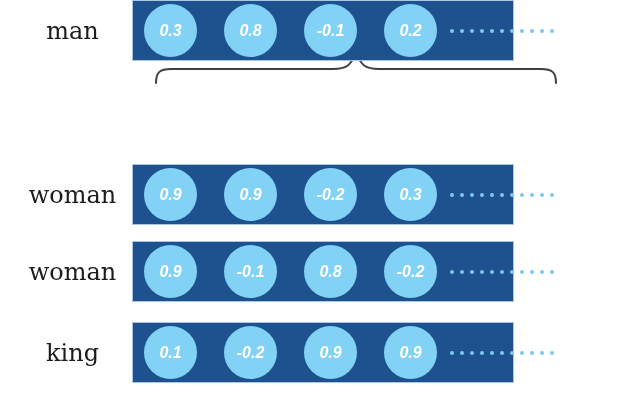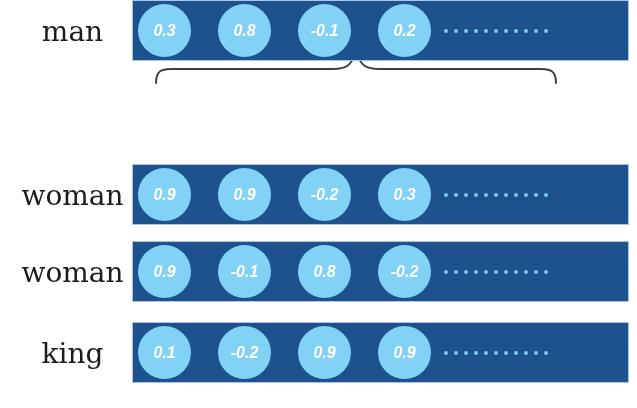--- a/index.html
+++ b/index.html
@@ -46,33 +46,33 @@
   }
   .row:nth-of-type(1){top:89px;}
   .row:nth-of-type(2){top:164px;}
   .row:nth-of-type(3){top:241px;}
   .row:nth-of-type(4){top:322px;}
   .row-label{
     position:absolute;
     left:0;width:145px;
     top:50%;transform:translateY(-50%);
     text-align:center;
-    font-size:28px;
+    font-size:24px;
     color:var(--label-text);
   }
   .bar{
     position:absolute;
-    left:132px;width:497px;
+    left:132px;width:382px;
     top:0;bottom:0;
     background:var(--bar);
     border:1px solid var(--bar-border);
     box-sizing:border-box;
     display:flex;
     align-items:center;
-    padding-left:5px;
+    padding-left:11px;
   }
   .circle{
     flex:0 0 auto;
     width:53px;height:53px;
     margin-right:27px;
     border-radius:50%;
     background:var(--circle);
     display:flex;
     align-items:center;
     justify-content:center;

